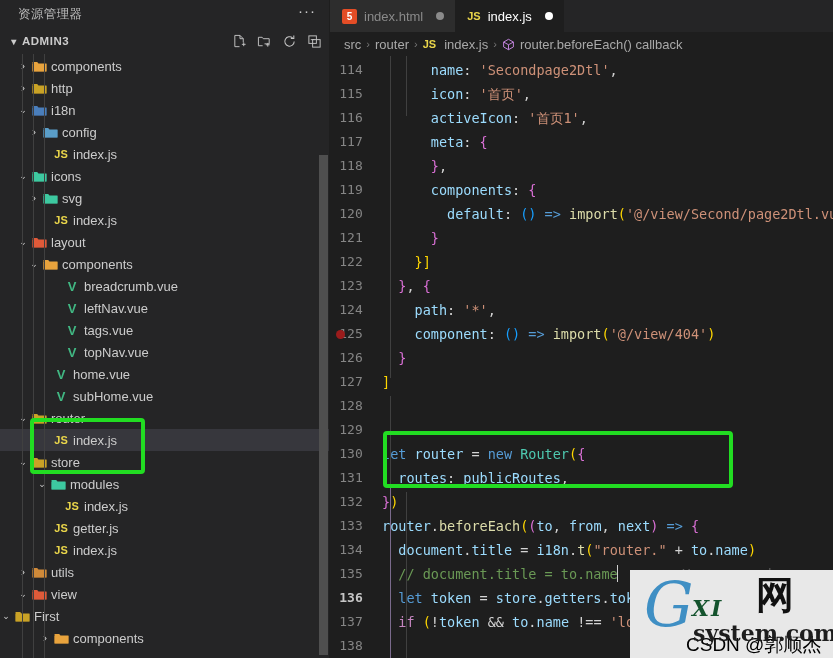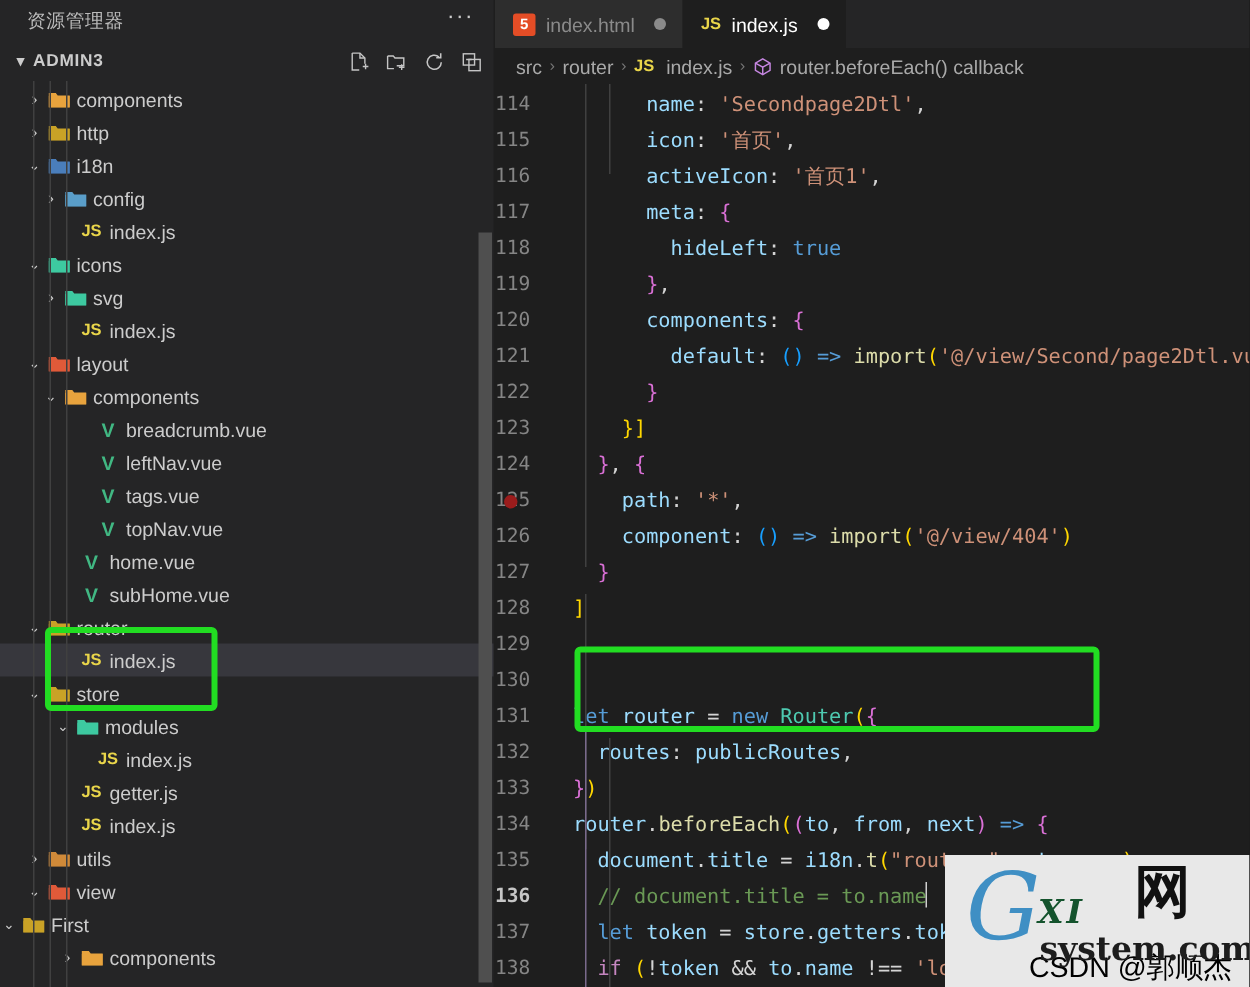--- a/index.html
+++ b/index.html
@@ -111,21 +111,21 @@
     background: #1e1e1e; flex: 0 0 24px;
   }
   .breadcrumb .sep { color: #767676; font-size: 11px; }
   .cube { display: inline-block; }
 
   .editor {
     flex: 1; position: relative; overflow: hidden;
     display: flex; background: #1e1e1e;
   }
   .gutter {
-    width: 52px; min-width: 52px; text-align: left;
+    width: 52px; min-width: 52px; text-align: center;
     padding-top: 2px; position: relative;
     font-family: "DejaVu Sans Mono", monospace; font-size: 13px;
   }
   .gutter .ln {
     height: 24px; line-height: 24px; color: #858585; padding-right: 10px; position: relative;
   }
   .gutter .ln.cur { color: #c6c6c6; font-weight: bold; }
   .bp {
     position: absolute; left: 6px; top: 8px; width: 9px; height: 9px;
     border-radius: 50%; background: #9b1c1c;
@@ -542,21 +542,20 @@
           <div class="ln">135</div>
           <div class="ln cur">136</div>
           <div class="ln">137</div>
           <div class="ln">138</div>
         </div>
       <div class="code-area" id="codearea">
           <div class="cl"><span class="t-plain">      </span><span class="t-prop">name</span><span class="t-op">: </span><span class="t-str">'Secondpage2Dtl'</span><span class="t-op">,</span></div>
           <div class="cl"><span class="t-plain">      </span><span class="t-prop">icon</span><span class="t-op">: </span><span class="t-str">'首页'</span><span class="t-op">,</span></div>
           <div class="cl"><span class="t-plain">      </span><span class="t-prop">activeIcon</span><span class="t-op">: </span><span class="t-str">'首页1'</span><span class="t-op">,</span></div>
           <div class="cl"><span class="t-plain">      </span><span class="t-prop">meta</span><span class="t-op">: </span><span class="t-br2">{</span></div>
-          <div class="cl"><span class="t-plain">        </span><span class="t-prop">hideLeft</span><span class="t-op">: </span><span class="t-kw">true</span></div>
           <div class="cl"><span class="t-plain">      </span><span class="t-br2">}</span><span class="t-op">,</span></div>
           <div class="cl"><span class="t-plain">      </span><span class="t-prop">components</span><span class="t-op">: </span><span class="t-br2">{</span></div>
           <div class="cl"><span class="t-plain">        </span><span class="t-prop">default</span><span class="t-op">: </span><span class="t-br3">(</span><span class="t-br3">)</span><span class="t-kw"> =&gt; </span><span class="t-fn">import</span><span class="t-br1">(</span><span class="t-str">'@/view/Second/page2Dtl.vue</span></div>
           <div class="cl"><span class="t-plain">      </span><span class="t-br2">}</span></div>
           <div class="cl"><span class="t-plain">    </span><span class="t-br1">}]</span></div>
           <div class="cl"><span class="t-plain">  </span><span class="t-br2">}</span><span class="t-op">, </span><span class="t-br2">{</span></div>
           <div class="cl"><span class="t-plain">    </span><span class="t-prop">path</span><span class="t-op">: </span><span class="t-str">'*'</span><span class="t-op">,</span></div>
           <div class="cl"><span class="t-plain">    </span><span class="t-prop">component</span><span class="t-op">: </span><span class="t-br3">(</span><span class="t-br3">)</span><span class="t-kw"> =&gt; </span><span class="t-fn">import</span><span class="t-br1">(</span><span class="t-str">'@/view/404'</span><span class="t-br1">)</span></div>
           <div class="cl"><span class="t-plain">  </span><span class="t-br2">}</span></div>
           <div class="cl"><span class="t-plain"></span><span class="t-br1">]</span></div>

